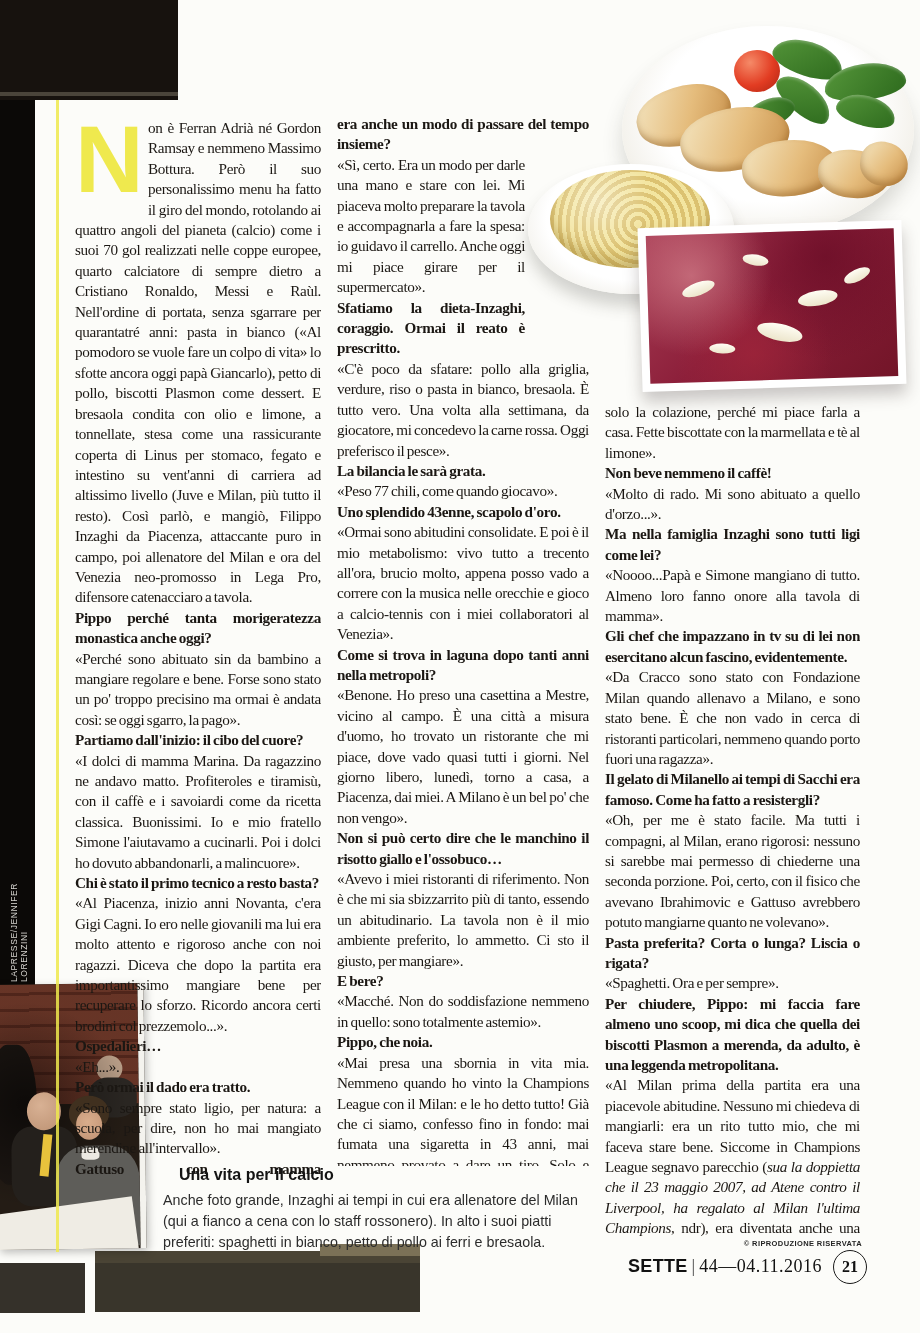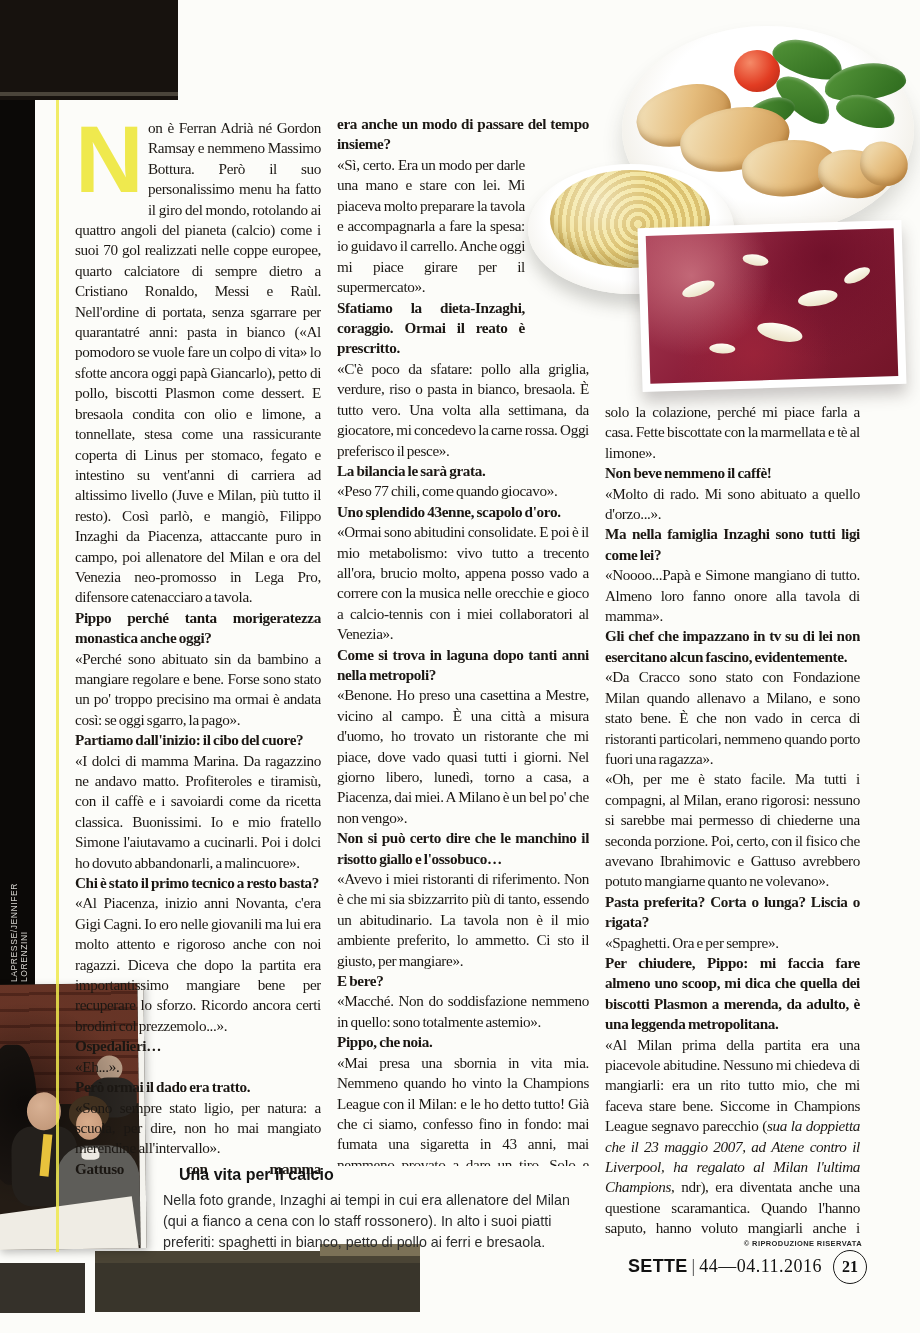--- a/index.html
+++ b/index.html
@@ -196,29 +196,30 @@
   </div>
 
   <div class="col col3" lang="it">
     <p>solo la colazione, perché mi piace farla a casa. Fette biscottate con la marmellata e tè al limone».</p>
     <p class="q">Non beve nemmeno il caffè!</p>
     <p>«Molto di rado. Mi sono abituato a quello d'orzo...».</p>
     <p class="q">Ma nella famiglia Inzaghi sono tutti ligi come lei?</p>
     <p>«Noooo...Papà e Simone mangiano di tutto. Almeno loro fanno onore alla tavola di mamma».</p>
     <p class="q">Gli chef che impazzano in tv su di lei non esercitano alcun fascino, evidentemente.</p>
     <p>«Da Cracco sono stato con Fondazione Milan quando allenavo a Milano, e sono stato bene. È che non vado in cerca di ristoranti particolari, nemmeno quando porto fuori una ragazza».</p>
+    <p class="q">Il gelato di Milanello ai tempi di Sacchi era famoso. Come ha fatto a resistergli?</p>
     <p>«Oh, per me è stato facile. Ma tutti i compagni, al Milan, erano rigorosi: nessuno si sarebbe mai permesso di chiederne una seconda porzione. Poi, certo, con il fisico che avevano Ibrahimovic e Gattuso avrebbero potuto mangiarne quanto ne volevano».</p>
     <p class="q">Pasta preferita? Corta o lunga? Liscia o rigata?</p>
     <p>«Spaghetti. Ora e per sempre».</p>
     <p class="q">Per chiudere, Pippo: mi faccia fare almeno uno scoop, mi dica che quella dei biscotti Plasmon a merenda, da adulto, è una leggenda metropolitana.</p>
     <p><span>«Al Milan prima della partita era una piacevole abitudine. Nessuno mi chiedeva di mangiarli: era un rito tutto mio, che mi faceva stare bene. Siccome in Champions League segnavo parecchio (</span><span class="it">sua la doppietta che il 23 maggio 2007, ad Atene contro il Liverpool, ha regalato al Milan l'ultima Champions</span><span>, ndr), era diventata anche una questione scaramantica. Quando l'hanno saputo, hanno voluto mangiarli anche i compagni».</span></p>
   </div>
 
   <div class="cap-title">Una vita per il calcio</div>
-  <div class="cap-body">Nella foto grande, Inzaghi ai tempi in cui era allenatore del Milan (qui a fianco a cena con lo staff rossonero). In alto i suoi piatti preferiti: spaghetti in bianco, petto di pollo ai ferri e bresaola.</div>
+  <div class="cap-body">Anche foto grande, Inzaghi ai tempi in cui era allenatore del Milan (qui a fianco a cena con lo staff rossonero). In alto i suoi piatti preferiti: spaghetti in bianco, petto di pollo ai ferri e bresaola.</div>
 
   <div class="copyright">© RIPRODUZIONE RISERVATA</div>
   <div class="footer-line">
     <span class="mag">SETTE</span><span class="sep">|</span><span class="date">44—04.11.2016</span>
   </div>
   <div class="page-circle">21</div>
 
 </div>
 
 </body></html>

